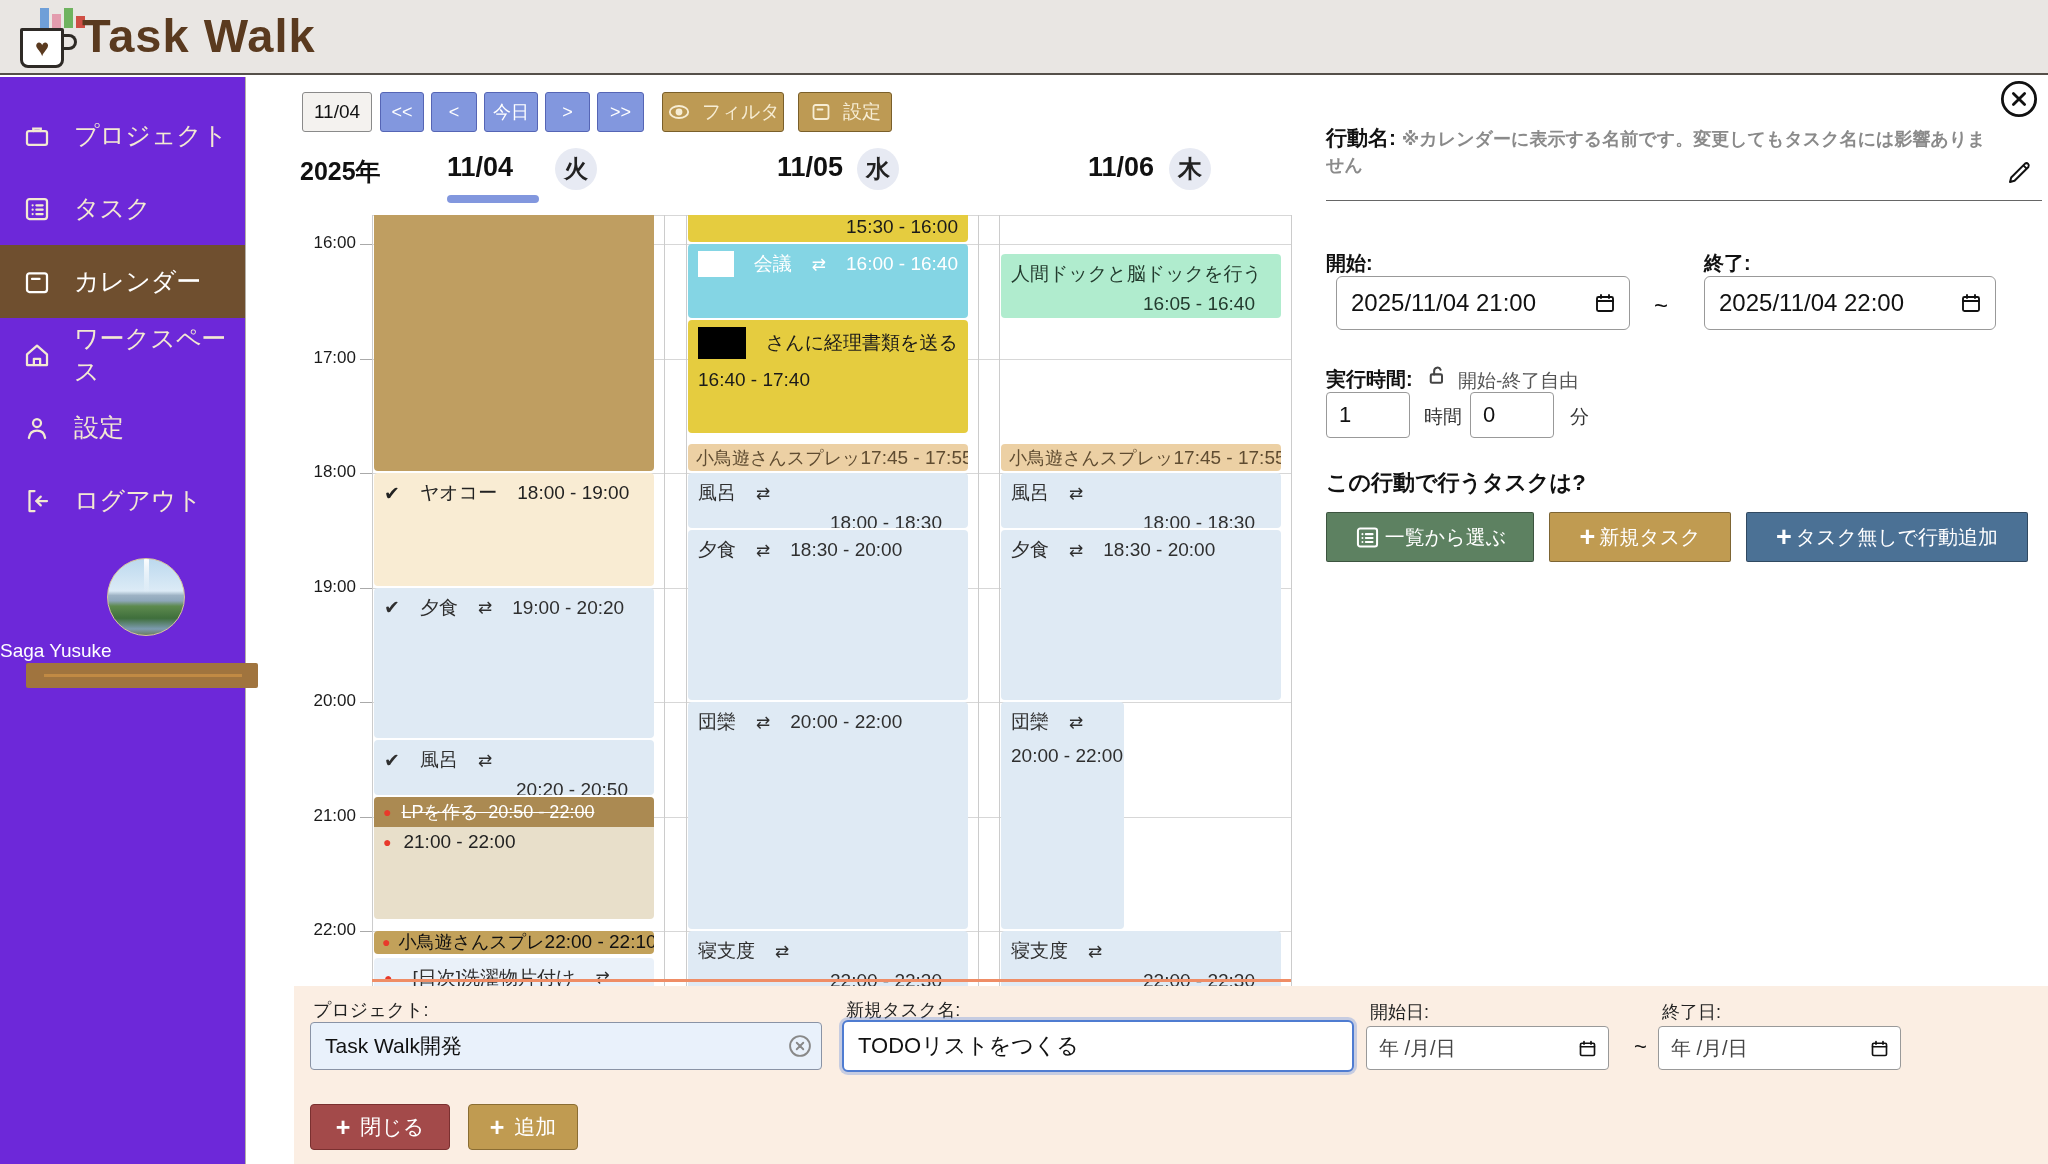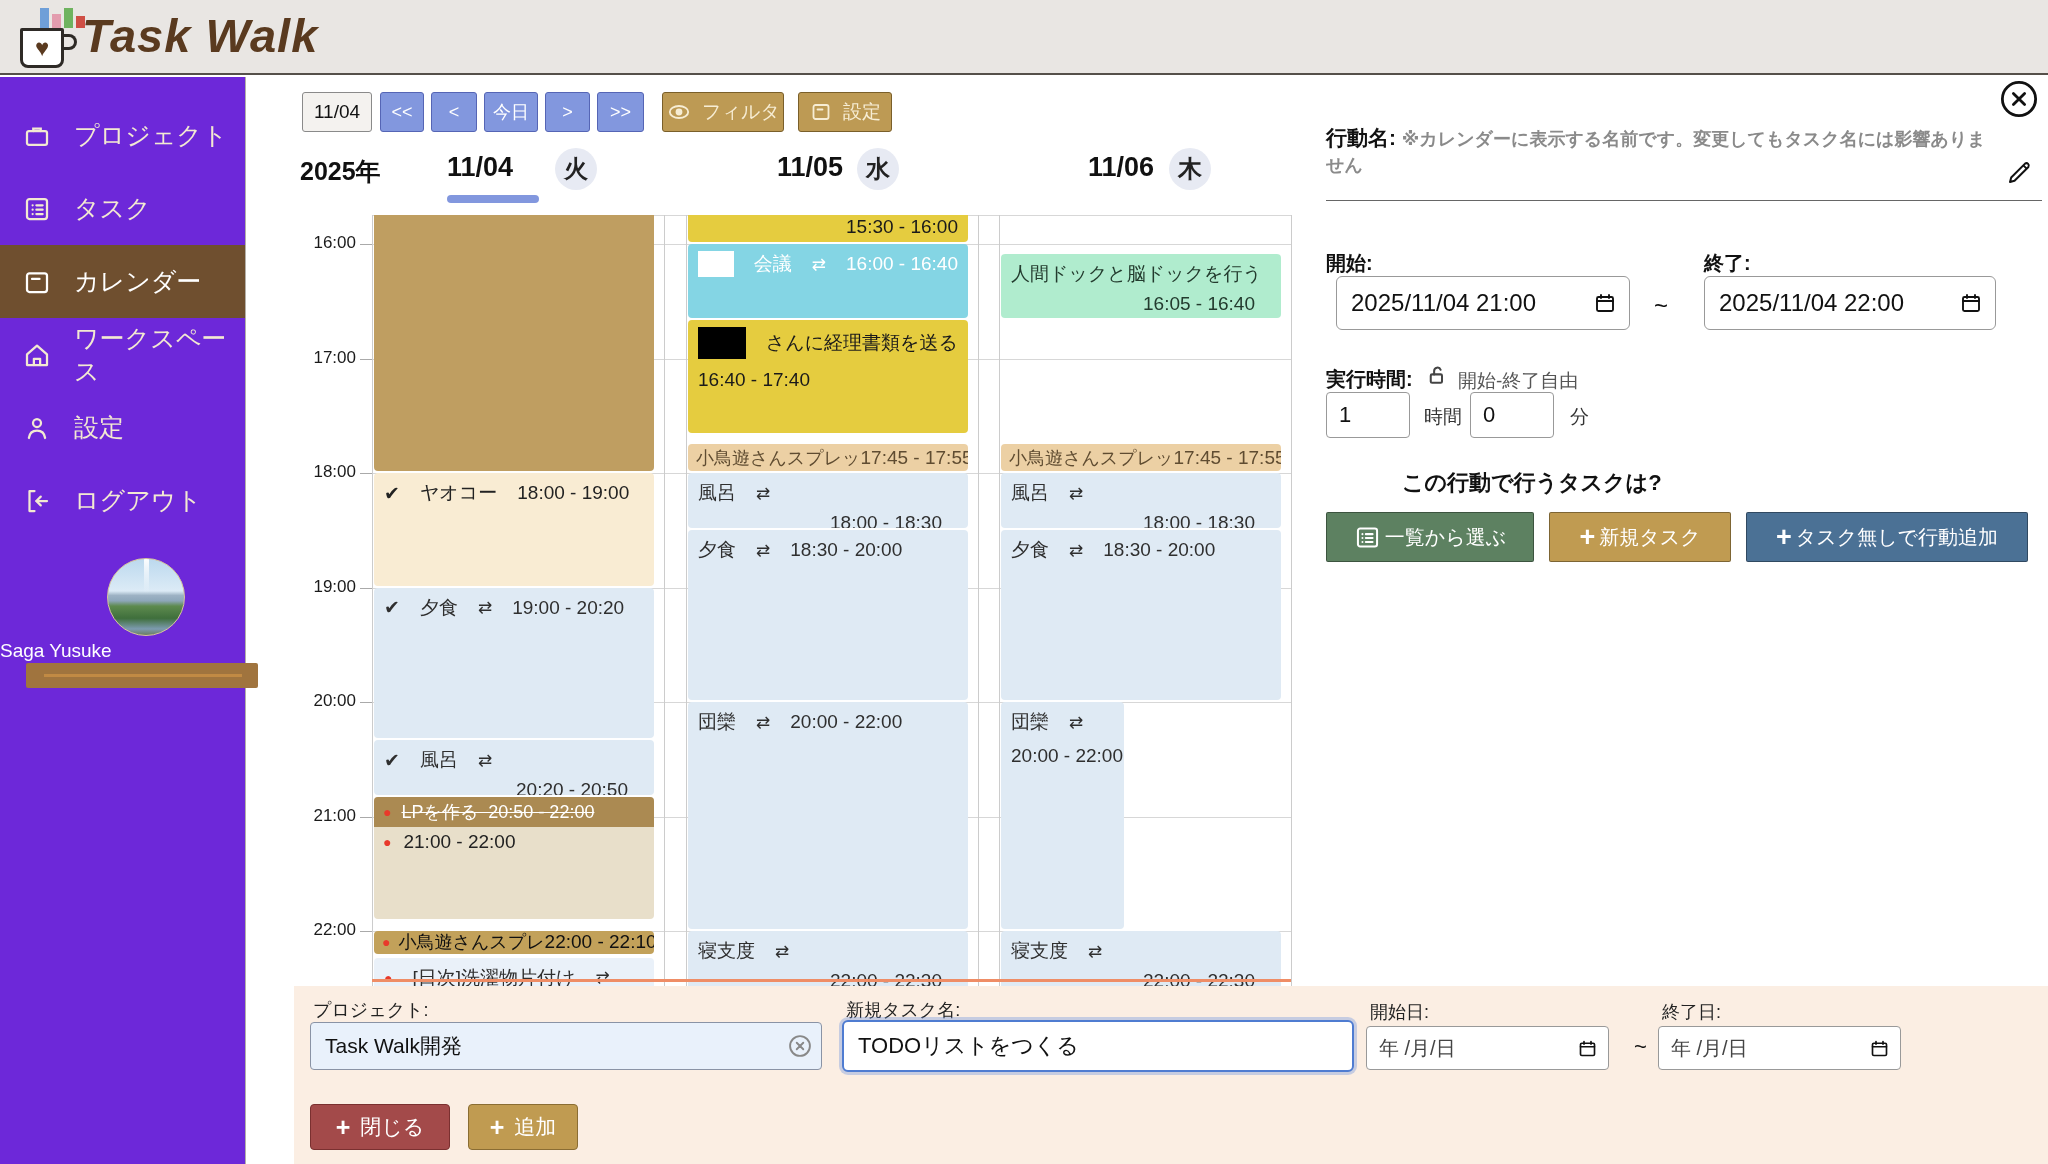--- a/index.html
+++ b/index.html
@@ -8,21 +8,21 @@
   #root { position:relative; width:2048px; height:1164px; background:#fff; overflow:hidden; }
 
   
   .hdr { position:absolute; left:0; top:0; width:2048px; height:75px; background:#e9e6e3; border-bottom:2px solid #55504a; }
   .logo { position:absolute; left:18px; top:4px; width:86px; height:68px; }
   .logo .bars { position:absolute; left:22px; top:4px; display:flex; gap:3px; align-items:flex-end; }
   .logo .bars i { display:block; width:9px; }
   .logo .mug { position:absolute; left:2px; top:24px; width:44px; height:40px; background:#fff; border:3px solid #2e2a26; border-radius:2px 2px 8px 8px; display:flex; align-items:center; justify-content:center; }
   .logo .mug .heart { color:#5a3a1f; font-size:24px; line-height:1; }
   .logo .handle { position:absolute; left:46px; top:30px; width:13px; height:16px; border:3px solid #2e2a26; border-left:none; border-radius:0 8px 8px 0; }
-  .app-title { position:absolute; left:82px; top:8px; font-size:47px; font-weight:bold; color:#5a3a1f; letter-spacing:1px;font-style:italic; }
+  .app-title { position:absolute; left:82px; top:8px; font-size:47px; font-weight:bold; color:#5a3a1f; letter-spacing:1px; }
 
   
   .sb { position:absolute; left:0; top:77px; width:246px; height:1087px; background:#6d28d9; border-right:1px solid #b5b0a8; }
   .sb-items { padding-top:22px; }
   .sb-item { height:73px; display:flex; align-items:center; gap:22px; padding-left:22px; color:#f3e9d2; font-size:25px; cursor:pointer; }
   .sb-item.active { background:#6f4f2f; color:#fff; }
   .sb-item svg { flex:0 0 auto; }
   .avatar { position:absolute; left:107px; top:481px; width:78px; height:78px; border-radius:50%; overflow:hidden; border:1px solid #d8c79b;
     background:linear-gradient(180deg,#bcd9ee 0%,#dcebf6 42%,#9db2c4 48%,#8ea7ba 55%,#5d8a4e 62%,#3f6f3c 78%,#7d9bb0 92%,#6b7f61 100%); }
   .avatar .beam { position:absolute; left:36px; top:0; width:5px; height:34px; background:linear-gradient(180deg,rgba(255,255,255,.95),rgba(255,255,255,0)); }
@@ -73,21 +73,21 @@
   .d-name-row b { font-weight:bold; }
   .d-note { font-size:18px; color:#8a8a8a; font-weight:bold; }
   .pencil { position:absolute; left:2004px; top:156px; cursor:pointer; }
   .d-underline { position:absolute; left:1326px; top:200px; width:716px; height:1px; background:#666; }
   .d-lbl { position:absolute; font-size:20px; font-weight:bold; color:#111; }
   .d-input { position:absolute; height:54px; border:1.5px solid #999; border-radius:6px; background:#fff; display:flex; align-items:center; justify-content:space-between; padding:0 12px 0 14px; font-size:24px; color:#111; cursor:pointer; }
   .d-tilde { position:absolute; font-size:24px; color:#111; }
   .d-free { position:absolute; font-size:19px; color:#555; }
   .numinput { position:absolute; width:84px; height:46px; border:1.5px solid #999; border-radius:4px; font-size:22px; padding-left:12px; color:#111; font-family:inherit; background:#fff; }
   .unit { position:absolute; font-size:19px; color:#333; }
-  .d-q { position:absolute; left:1402px; top:468px; font-size:22px; font-weight:bold; color:#111; }
+  .d-q { position:absolute; left:1326px; top:468px; font-size:22px; font-weight:bold; color:#111; }
   .actbtn { position:absolute; top:512px; height:50px; border-radius:2px; display:flex; align-items:center; justify-content:center; gap:4px; color:#fff; font-size:20px; cursor:pointer; border:1px solid rgba(0,0,0,.35); }
   .actbtn .plus { font-size:27px; font-weight:bold; line-height:1; }
 
   
   .bp { position:absolute; left:294px; top:986px; width:1754px; height:178px; background:#fbeee3; }
   .bp-lbl { position:absolute; font-size:18px; color:#222; }
   .bp-input { position:absolute; font-family:inherit; }
   #proj-input { left:16px; top:36px; width:512px; height:48px; background:#e9f1fb; border:1px solid #8a93a5; border-radius:4px; font-size:21px; padding:0 44px 0 14px; color:#111; }
   .clear-ic { position:absolute; left:492px; top:46px; cursor:pointer; }
   #task-input { left:548px; top:34px; width:512px; height:52px; background:#fff; border:2px solid #4f7cd1; border-radius:6px; font-size:22px; padding:0 14px; color:#111; outline:none; box-shadow:0 0 0 3px rgba(100,140,220,.35); }

